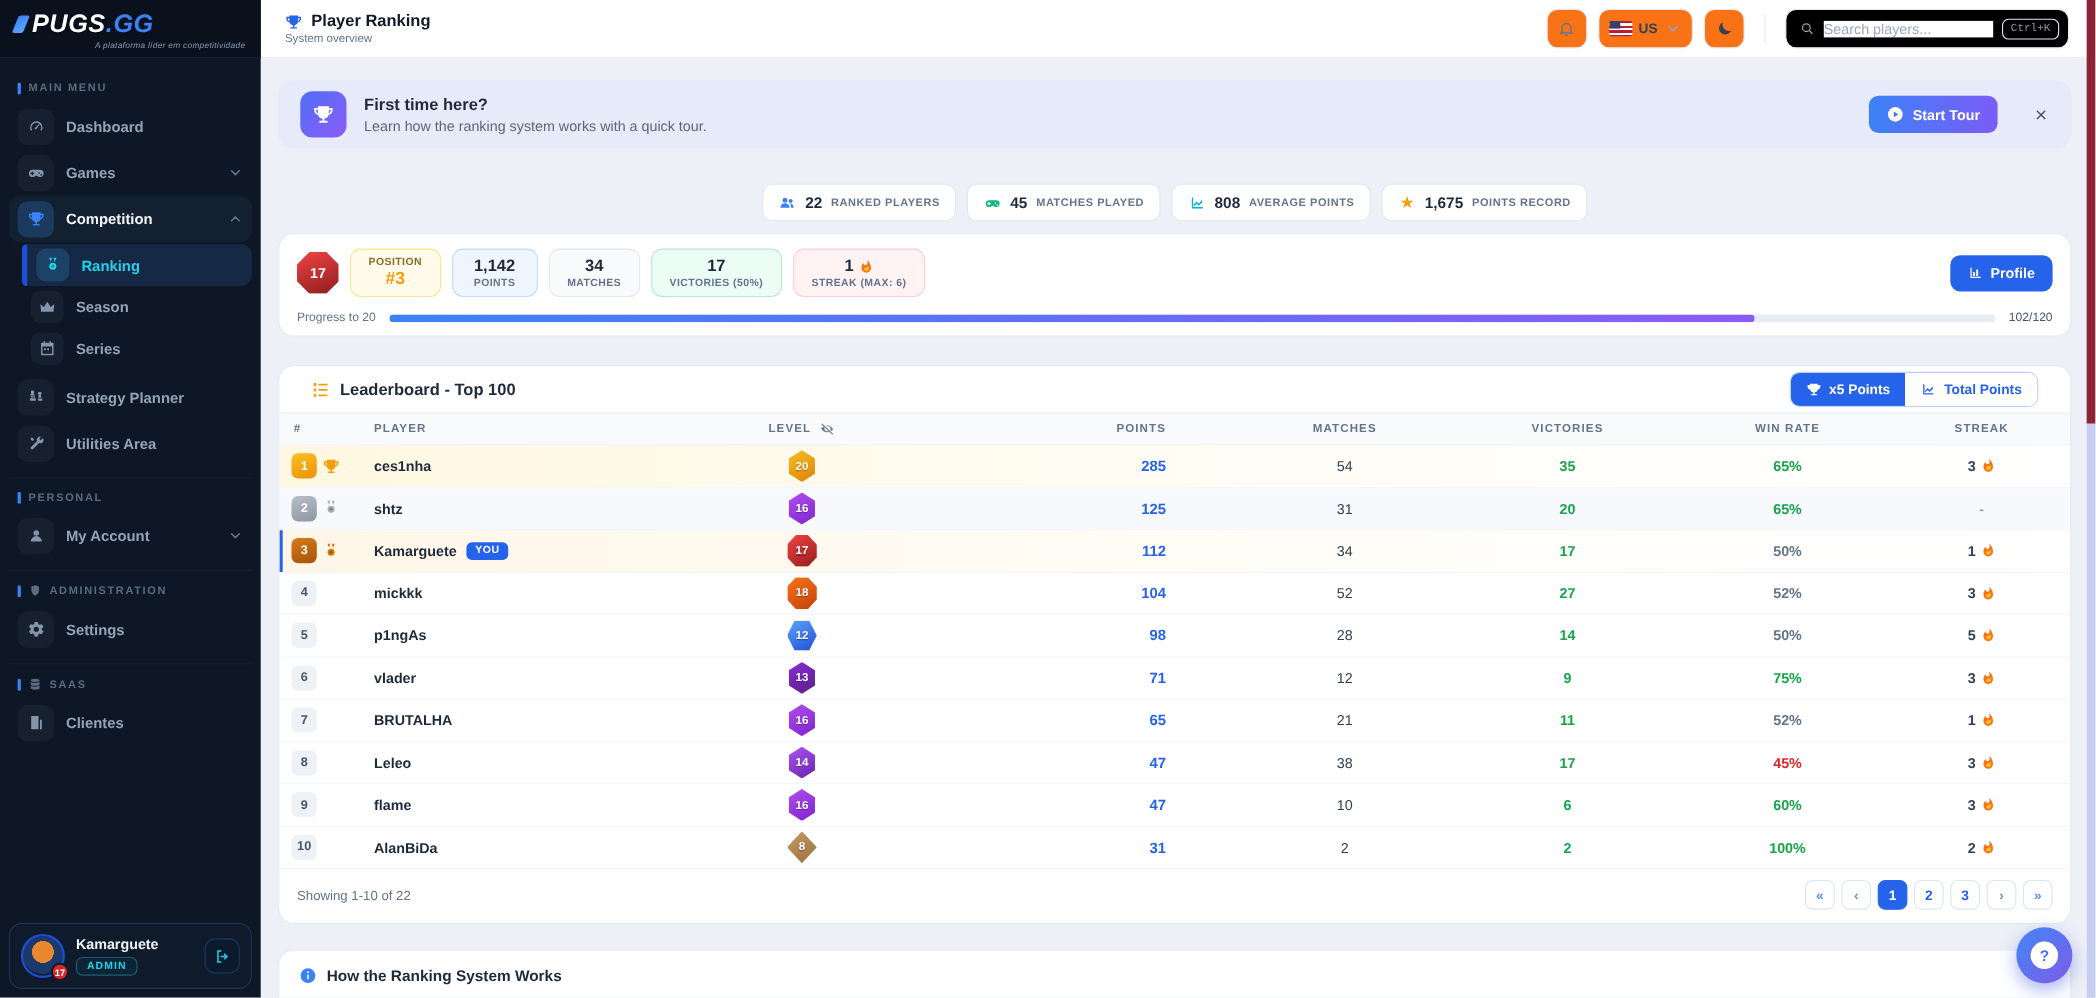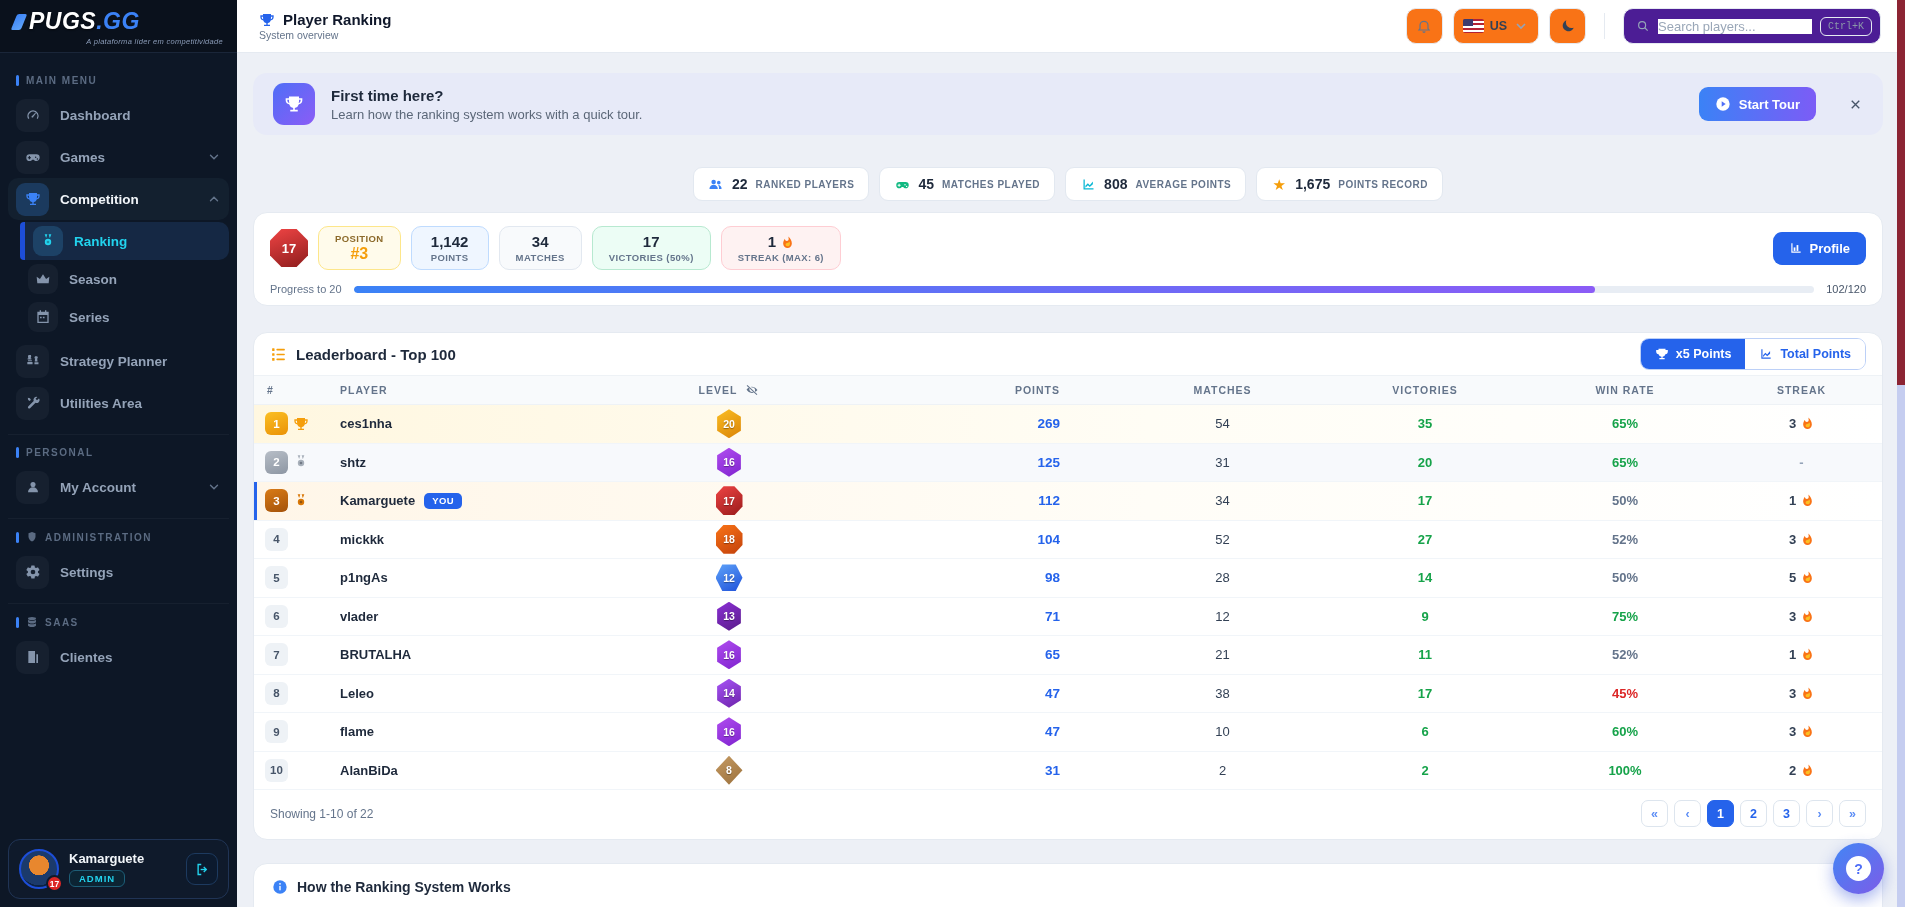--- a/index.html
+++ b/index.html
@@ -56,21 +56,21 @@
   .page-subtitle { font-size:10.5px; color:#64748b; margin-top:1px; }
   .topbar-spacer { flex:1; }
   .icon-btn { height:36px; min-width:37px; border:1px solid #e5eaf1; background:#f97316; border-radius:10px; display:flex; align-items:center; justify-content:center; gap:6px; cursor:pointer; color:#64748b; padding:0 9px; }
   .icon-btn svg { width:16px; height:16px; }
   .flag { width:21px; height:14px; border-radius:2px; background:repeating-linear-gradient(180deg,#b22234 0 2.2px,#fff 2.2px 4.3px); position:relative; overflow:hidden; }
   .flag::after { content:""; position:absolute; left:0; top:0; width:10px; height:7px; background:#3c3b6e; }
   .flag-code { font-size:12.5px; font-weight:700; color:#334155; }
   .chev-sm { width:11px; height:11px; color:#94a3b8; }
   .moon-btn svg { color:#334155; }
   .topbar-divider { width:1px; height:26px; background:#e5eaf1; margin:0 8px; }
-  .search-box { width:258px; height:36px; border:1px solid #e5eaf1; border-radius:10px; background:#4c1d95; display:flex; align-items:center; gap:8px; padding:0 8px 0 12px; }
+  .search-box { width:258px; height:36px; border:1px solid #e5eaf1; border-radius:10px; background:#000000; display:flex; align-items:center; gap:8px; padding:0 8px 0 12px; }
   .search-box svg { width:14px; height:14px; color:#94a3b8; }
   .search-input { border:none; outline:none; flex:1; font-size:13px; color:#334155; font-family:inherit; min-width:0; }
   .search-input::placeholder { color:#9aa7b8; }
   .kbd { font-family:"Liberation Mono","DejaVu Sans Mono",monospace; font-size:10px; color:#8b98a9; border:1px solid #e5eaf1; border-radius:6px; padding:3px 7px; }
 
   .content { flex:1; padding:20px 24px 0 16px; overflow:hidden; }
 
   
   .banner { background:#e7eaf8; border-radius:14px; height:62px; display:flex; align-items:center; padding:0 20px; gap:16px; }
   .banner-ico { width:42px; height:42px; border-radius:11px; background:linear-gradient(135deg,#4f6ef7,#8b5cf6); display:flex; align-items:center; justify-content:center; color:#fff; }
@@ -109,21 +109,21 @@
   .profile-btn { margin-left:auto; background:#2563eb; color:#fff; border:none; border-radius:9px; padding:9px 16px; font-size:13px; font-weight:700; display:flex; align-items:center; gap:7px; cursor:pointer; font-family:inherit; }
   .profile-btn svg { width:14px; height:14px; }
   .progress-row { display:flex; align-items:center; gap:12px; margin-top:13px; }
   .progress-label, .progress-value { font-size:11px; color:#64748b; white-space:nowrap; }
   .progress-value { color:#475569; }
   .progress-track { flex:1; height:7px; border-radius:4px; background:#e8edf4; overflow:hidden; }
   .progress-fill { height:100%; border-radius:4px; background:linear-gradient(90deg,#3b82f6,#8b5cf6); }
 
   
   .lb-card { margin-top:26px; background:#fff; border:1px solid #e5eaf1; border-radius:14px; overflow:hidden; }
-  .lb-header { height:42px; display:flex; align-items:center; padding:0 16px; gap:9px; }
+  .lb-header { height:42px; display:flex; align-items:center; padding:0 29px; gap:9px; }
   .lb-header .lb-ico { color:#f59e0b; width:17px; height:17px; }
   .lb-title { font-size:15px; font-weight:800; color:#1e293b; flex:1; }
   .seg { display:flex; border-radius:9px; overflow:hidden; border:1px solid #bcd0f7; }
   .seg-btn { display:flex; align-items:center; gap:7px; font-size:12.5px; font-weight:700; padding:8px 14px; cursor:pointer; border:none; font-family:inherit; }
   .seg-btn svg { width:14px; height:14px; }
   .seg-btn.on { background:#2563eb; color:#fff; }
   .seg-btn.off { background:#fff; color:#2563eb; }
 
   .lb-grid { display:grid; grid-template-columns:70px 320px 170px 310px 197px 208px 192px 161px; align-items:center; }
   .lb-thead { background:#f8fafc; height:30px; border-top:1px solid #eef2f6; border-bottom:1px solid #eef2f6; }
@@ -559,21 +559,21 @@
                 <svg class="medal-ico" viewBox="0 0 24 24" fill="#f59e0b">
                   <path d="M6 3h12v2h4v2.5C22 10 20.4 12 17.9 12.4A6.2 6.2 0 0 1 13 16.8V19h3.5v2h-9v-2H11v-2.2a6.2 6.2 0 0 1-4.9-4.4C3.6 12 2 10 2 7.5V5h4V3zM4 7v.5c0 1.6 1 3 2.4 3.4A8.6 8.6 0 0 1 6 7H4zm16 0h-2a8.6 8.6 0 0 1-.4 3.9C19 10.5 20 9.1 20 7.5V7z"></path>
                 </svg>
               </div>
               <div class="cell-player">
                 <span class="p-name">ces1nha</span>
               </div>
               <div class="cell-level">
                 <span class="lvl gold-hex">20</span>
               </div>
-              <div class="cell-points">269</div>
+              <div class="cell-points">285</div>
               <div class="cell-matches">54</div>
               <div class="cell-victories">35</div>
               <div class="cell-winrate wr-green">65%</div>
               <div class="cell-streak">
                 <span>3</span>
                 <svg class="flame-svg" viewBox="0 0 24 24">
                   <path fill="#f97316" d="M13.5.7s.7 2.6.7 4.8c0 2.1-1.4 3.7-3.4 3.7S7.3 7.5 7.3 5.5v-.4C5.2 7.5 4 10.6 4 14a8 8 0 1 0 16 0C20 8.6 17.4 3.8 13.5.7z"></path>
                   <path fill="#fbbf24" d="M11.7 19c-1.8 0-3.2-1.4-3.2-3.1 0-1.6 1-2.8 2.8-3.1 1.8-.4 3.6-1.2 4.6-2.6.4 1.3.6 2.7.6 4a4.8 4.8 0 0 1-4.8 4.8z"></path>
                 </svg>
               </div>

